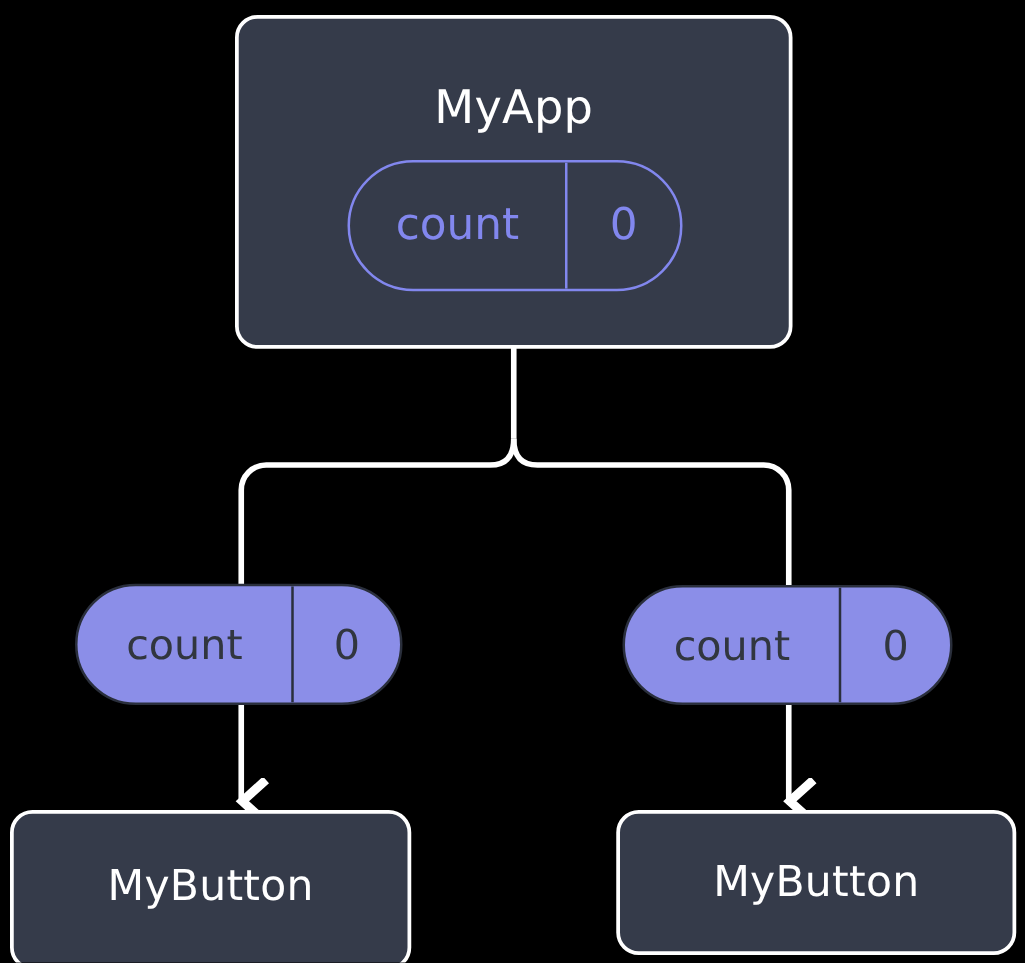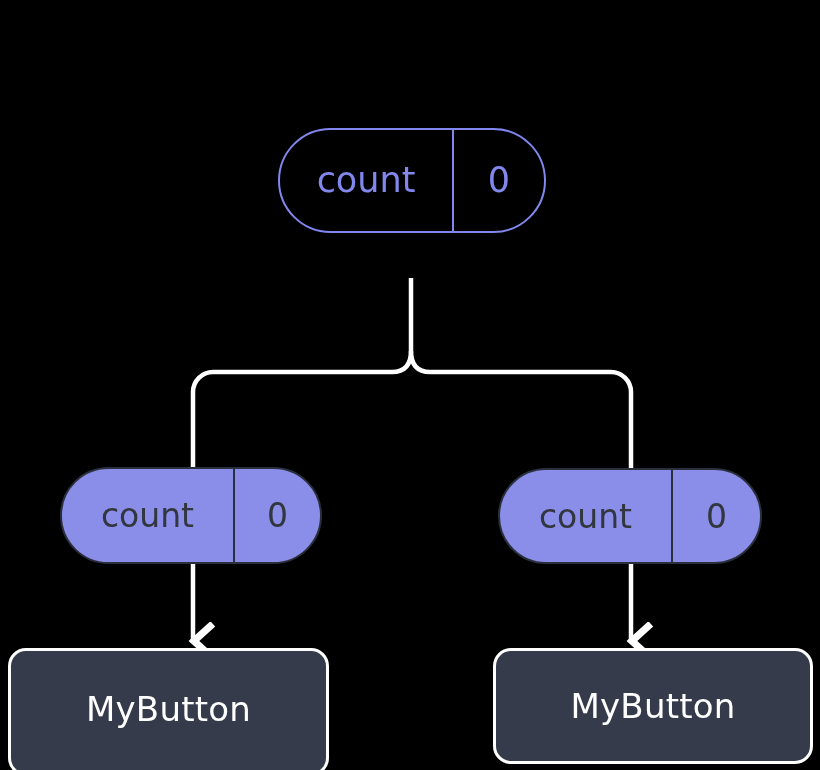--- a/index.html
+++ b/index.html
@@ -180,20 +180,23 @@
              C 411 366, 418 372, 430 372
              L 611 372
              A 20 20 0 0 1 631 392
              L 631 468" fill="none" stroke="#ffffff" stroke-width="4.5" stroke-linecap="butt"></path>
 
     <path d="M 193 562 L 193 641" fill="none" stroke="#ffffff" stroke-width="4.5" marker-end="url(#chev)"></path>
 
     <path d="M 631 562 L 631 641" fill="none" stroke="#ffffff" stroke-width="4.5" marker-end="url(#chev)"></path>
   </svg>
 
+  <div class="node-box" id="node-myapp">
+    <span class="node-title">MyApp</span>
+  </div>
 
   <div class="pill" id="pill-myapp">
     <span class="pill-key">count</span>
     <span class="pill-val">0</span>
   </div>
 
   <div class="pill pill-filled" id="pill-left">
     <span class="pill-key">count</span>
     <span class="pill-val">0</span>
   </div>

